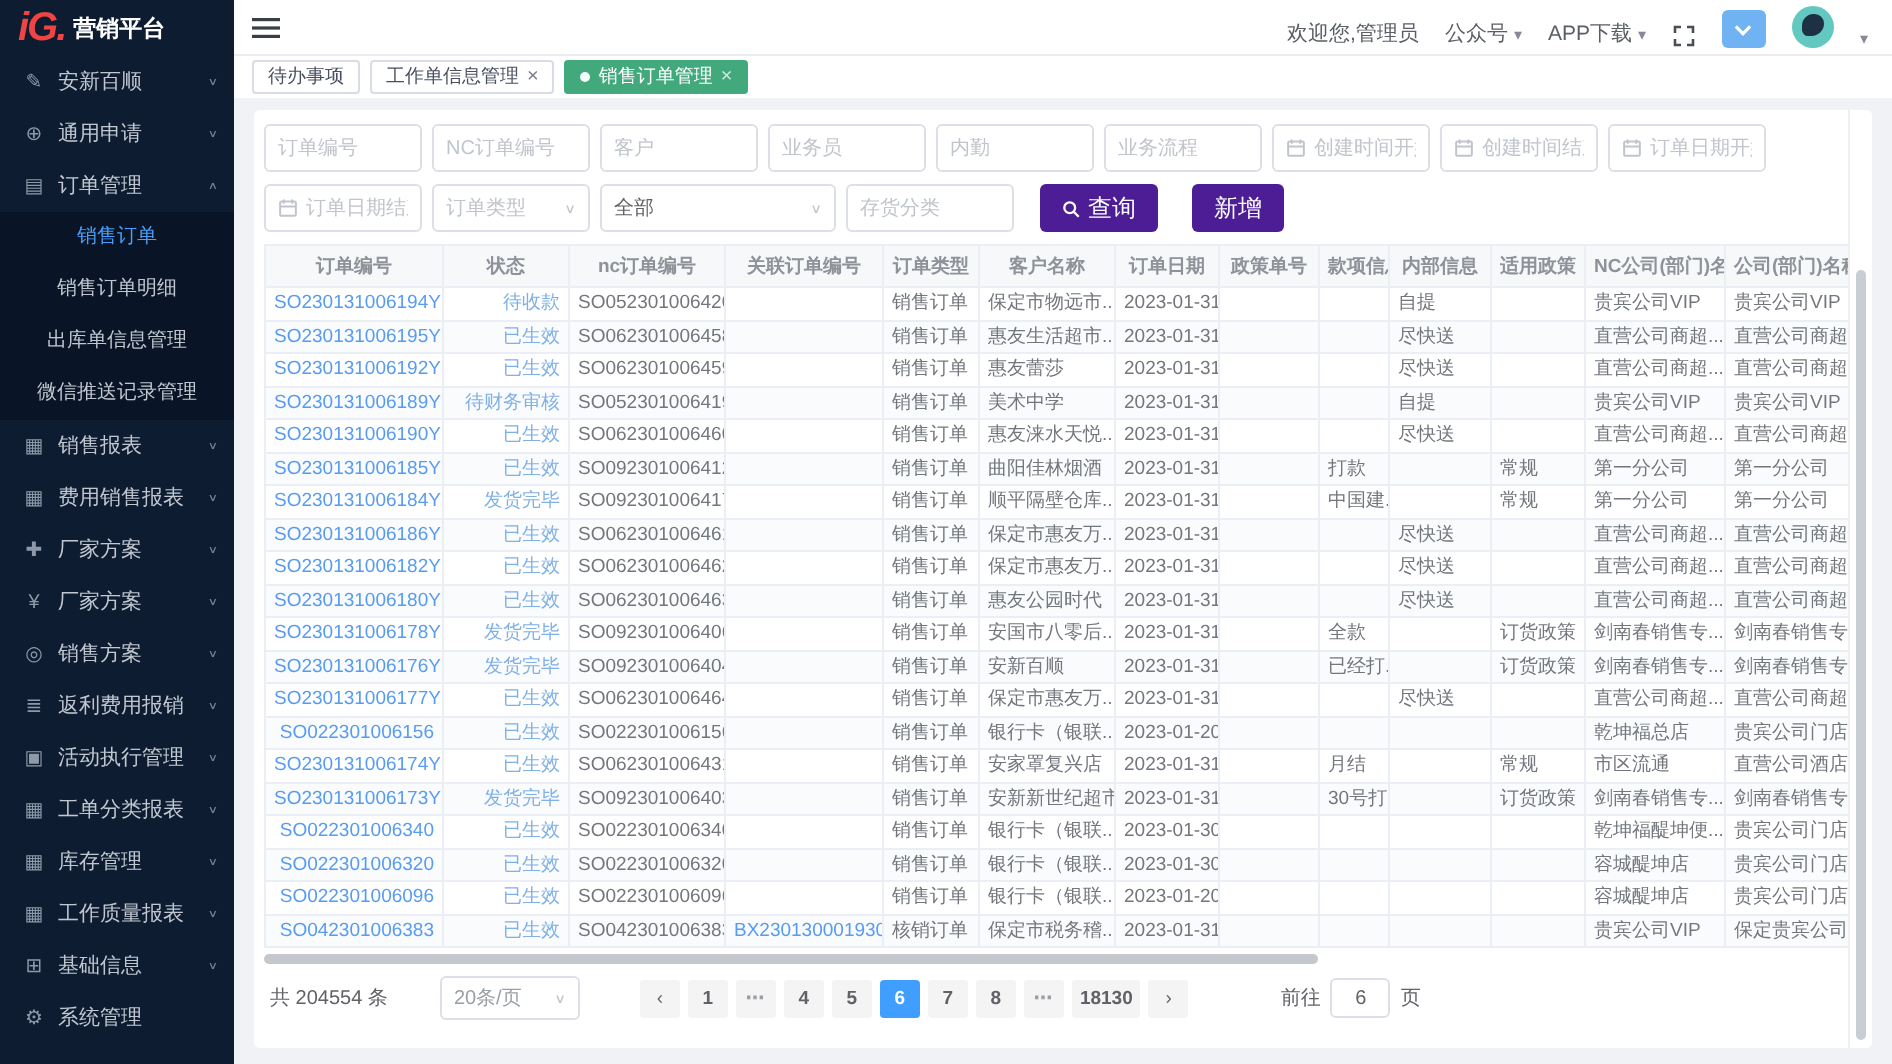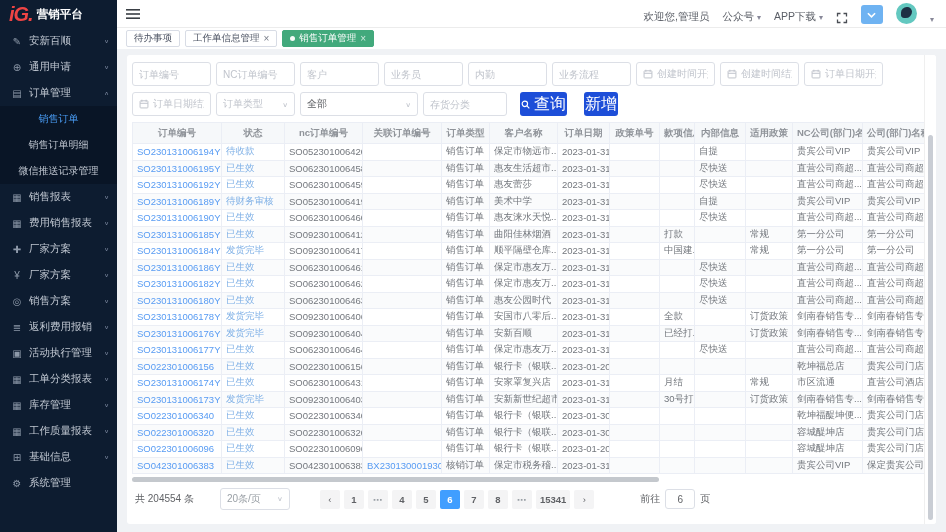--- a/index.html
+++ b/index.html
@@ -41,30 +41,30 @@
 .filters{display:flex;flex-wrap:wrap;gap:5px;margin-bottom:6px}
 .filters+.filters{margin-bottom:6px}
 .f-box{height:24px;width:79px;border:1px solid #dcdfe6;border-radius:3px;background:#fff;display:flex;align-items:center;gap:4px;padding:0 6px;overflow:hidden}
 .f-box.wide{width:118px}
 .f-box.w84{width:84px}
 .f-input{border:none;outline:none;width:100%;font-size:10px;color:#606266;background:transparent;font-family:inherit}
 .f-input::placeholder{color:#c0c4cc}
 .f-ph{color:#c0c4cc;font-size:10px;flex:1;white-space:nowrap;overflow:hidden}
 .f-val{color:#606266;font-size:10px;flex:1;white-space:nowrap;overflow:hidden}
 .sel-caret{font-size:8px;color:#c0c4cc;transform:scale(1,.8)}
-.btn{height:24px;border:none;border-radius:3px;background:#1d4ed8;color:#fff;font-size:16px;display:flex;align-items:center;gap:4px;padding:0 1px;cursor:pointer;font-family:inherit}
+.btn{height:24px;border:none;border-radius:3px;background:#4c1d95;color:#fff;font-size:12px;display:flex;align-items:center;gap:4px;padding:0 11px;cursor:pointer;font-family:inherit}
 .btn.search{margin-left:8px}
 .btn.add{margin-left:12px}
 
 .table-wrap{overflow:hidden}
 table{border-collapse:collapse;table-layout:fixed;font-size:9.5px;width:799px}
 th{background:#f6f8fa;color:#8f9399;font-weight:bold;height:21px;border:1px solid #ebeef5;padding:0 4px;white-space:nowrap;overflow:hidden;text-align:center}
 td{height:16.5px;border:1px solid #ebeef5;padding:0 4px;white-space:nowrap;overflow:hidden;color:#73777d}
 tr.stripe td{background:#fafbfc}
-td.c{text-align:left}
+td.c{text-align:right}
 td.link{color:#579bf3;cursor:pointer}
 td.status{color:#7fb0e6;cursor:pointer}
 
 .hscroll{height:7px;margin:2px 0 1px;position:relative}
 .hscroll .thumb{position:absolute;left:0;top:1px;height:5px;width:66%;background:#c4c8cd;border-radius:3px;cursor:pointer}
 .vtrack{position:absolute;right:0;top:0;bottom:0;width:12px;background:#fff;border-left:1px solid #efefef}
 .vtrack .thumb{position:absolute;right:3px;top:80px;width:5px;height:385px;background:#c9cdd4;border-radius:3px;cursor:pointer}
 .pagination{display:flex;align-items:center;gap:20px;padding:4px 2px 0 3px;font-size:10px;color:#606266}
 .pg-total{margin-right:6px;white-space:nowrap}
 .pg-size{width:70px;height:22px;border:1px solid #dcdfe6;border-radius:3px;display:flex;align-items:center;justify-content:space-between;padding:0 6px;color:#9aa0a6;cursor:pointer;white-space:nowrap}
@@ -99,20 +99,21 @@
           <span class="mi-caret">∨</span>
         </div>
         <div class="menu-item">
           <span class="mi-icon">▤</span>
           <span class="mi-label">订单管理</span>
           <span class="mi-caret">∧</span>
         </div>
         <div class="submenu">
           <div class="submenu-item active">销售订单</div>
           <div class="submenu-item">销售订单明细</div>
+          <div class="submenu-item">出库单信息管理</div>
           <div class="submenu-item">微信推送记录管理</div>
         </div>
         <div class="menu-item">
           <span class="mi-icon">▦</span>
           <span class="mi-label">销售报表</span>
           <span class="mi-caret">∨</span>
         </div>
         <div class="menu-item">
           <span class="mi-icon">▦</span>
           <span class="mi-label">费用销售报表</span>
@@ -651,21 +652,21 @@
           <span class="pager">
               <span class="pg-btn arrow">‹</span>
               <span class="pg-btn">1</span>
               <span class="pg-btn dots">⋯</span>
               <span class="pg-btn">4</span>
               <span class="pg-btn">5</span>
               <span class="pg-btn active">6</span>
               <span class="pg-btn">7</span>
               <span class="pg-btn">8</span>
               <span class="pg-btn dots">⋯</span>
-              <span class="pg-btn">15341</span>
+              <span class="pg-btn">18130</span>
               <span class="pg-btn arrow">›</span>
             </span>
           <span class="jump">
             <span>前往</span>
             <input value="6" style="">
             <span>页</span>
           </span>
         </div>
 
         <div class="vtrack">

